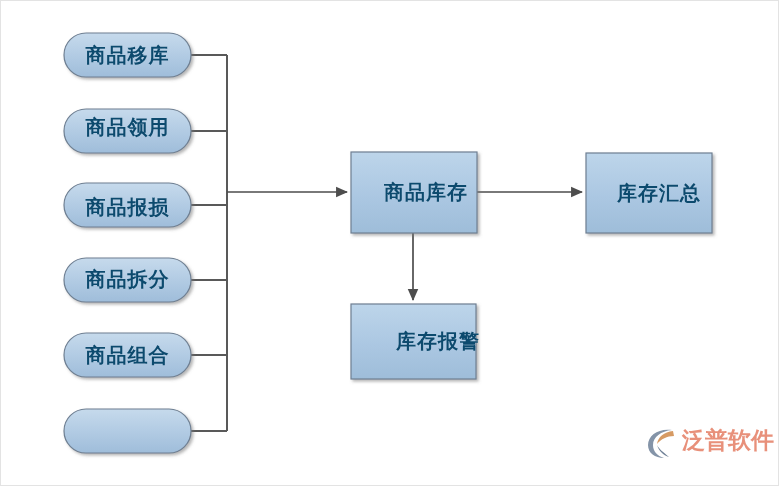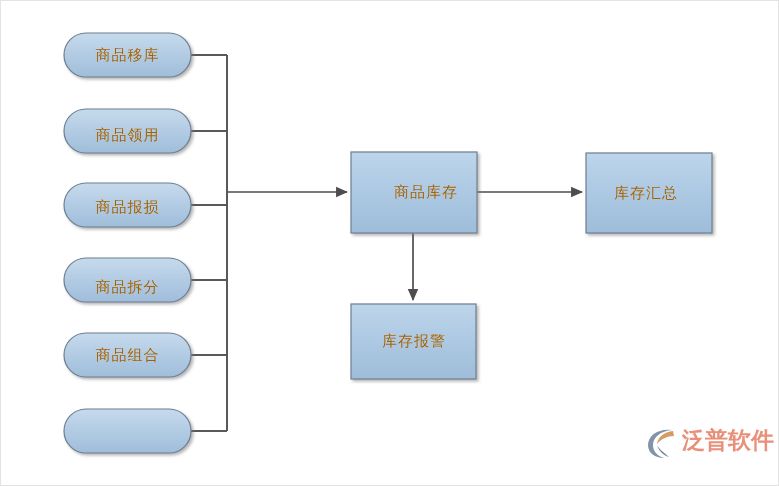--- a/index.html
+++ b/index.html
@@ -24,23 +24,23 @@
     left: 0;
     top: 0;
     width: 779px;
     height: 486px;
   }
   .node-label {
     position: absolute;
     display: flex;
     align-items: center;
     justify-content: center;
-    font-size: 15px;
-    font-weight: normal;
-    color: #a16207;
+    font-size: 20px;
+    font-weight: bold;
+    color: #0c4a6e;
     letter-spacing: 1px;
     white-space: nowrap;
     pointer-events: none;
     text-shadow: 0 0 1px rgba(255,255,255,0.35);
   }
   
   #watermark {
     position: absolute;
     left: 645px;
     top: 424px;
@@ -130,28 +130,28 @@
     </g>
 
     <g filter="url(#softShadow)">
       <rect x="350" y="151" width="126" height="81" fill="url(#boxGrad)" stroke="#6E7F92" stroke-width="1.2"></rect>
       <rect x="585" y="152" width="126" height="80" fill="url(#boxGrad)" stroke="#6E7F92" stroke-width="1.2"></rect>
       <rect x="350" y="303" width="125" height="75" fill="url(#boxGrad)" stroke="#6E7F92" stroke-width="1.2"></rect>
     </g>
   </svg>
 
   <div class="node-label" style="left:63px; top:32px; width:127px; height:44px;">商品移库</div>
-  <div class="node-label" style="left:63px; top:116px; width:127px; height:36px;text-align:center;">商品领用</div>
+  <div class="node-label" style="left:63px; top:108px; width:127px; height:36px;text-align:center;">商品领用</div>
   <div class="node-label" style="left:63px; top:182px; width:127px; height:48px;">商品报损</div>
-  <div class="node-label" style="left:63px; top:265px; width:127px; height:42px;">商品拆分</div>
+  <div class="node-label" style="left:63px; top:257px; width:127px; height:42px;">商品拆分</div>
   <div class="node-label" style="left:63px; top:332px; width:127px; height:44px;">商品组合</div>
 
   <div class="node-label" style="left:350px; top:151px; width:150px; height:81px;">商品库存</div>
-  <div class="node-label" style="left:585px; top:152px; width:120px; height:80px;">库存汇总</div>
-  <div class="node-label" style="left:340px; top:303px; width:146px; height:75px;">库存报警</div>
+  <div class="node-label" style="left:598px; top:152px; width:120px; height:80px;">库存汇总</div>
+  <div class="node-label" style="left:364px; top:303px; width:146px; height:75px;">库存报警</div>
 
   <div id="watermark">
     <svg id="wm-logo" viewBox="0 0 34 32" xmlns="http://www.w3.org/2000/svg">
       <path d="M26 3 C13 1 2 8 2 18 C2 26 9 31 18 31 C11 29 7 24 7 18 C7 10 15 4 26 3 Z" fill="#8494A8"></path>
       <path d="M27 4 C18 5 12 10 11 17 C15 12 21 9 28 9 Z" fill="#D69A63"></path>
       <path d="M11 18 C13 24 17 28 23 30 C17 25 13 22 11 18 Z" fill="#6F8096"></path>
     </svg>
     <div id="wm-brand">泛普软件</div>
   </div>
 

